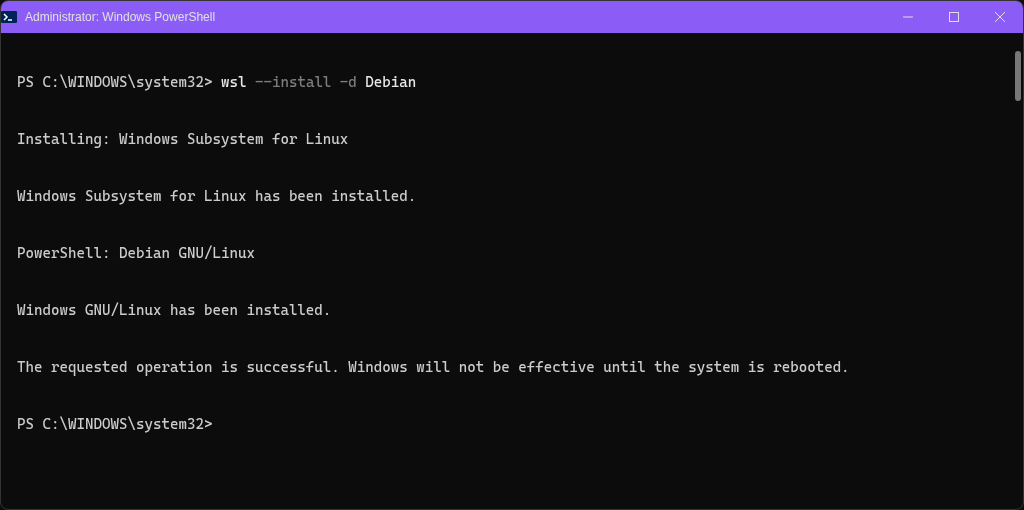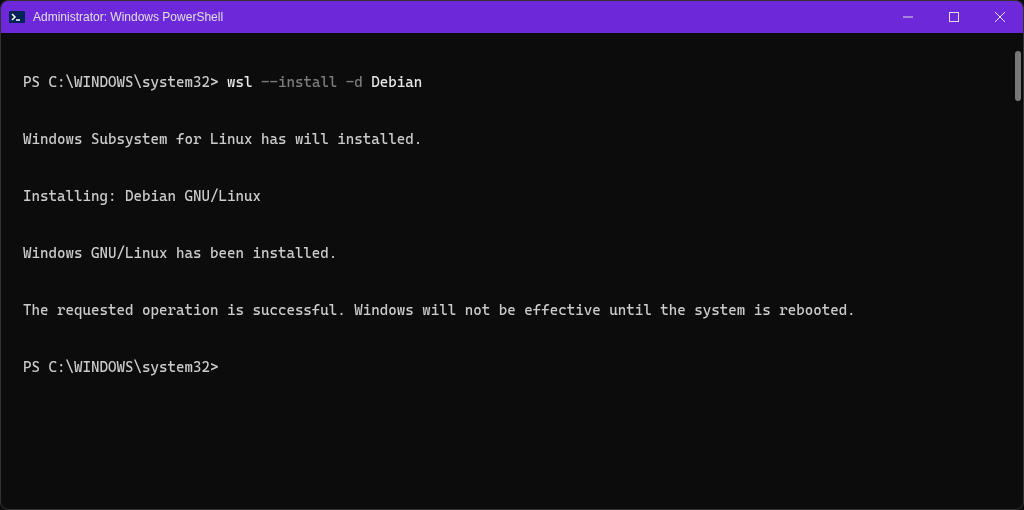--- a/index.html
+++ b/index.html
@@ -11,24 +11,23 @@
       width: 1024px;
       height: 510px;
       background: #0c0c0c;
       font-family: Consolas, 'Courier New', monospace;
       overflow: hidden;
       border-radius: 8px;
       border: 1px solid #333;
     }
     .titlebar {
       height: 32px;
-      background: #6d28d9;
+      background: #8b5cf6;
       display: flex;
       align-items: center;
-      padding-left: 8px;
       color: #e0e0e0;
       font-family: 'Segoe UI', Tahoma, sans-serif;
       font-size: 12px;
     }
     .titlebar-icon {
       width: 16px;
       height: 16px;
       margin-right: 8px;
       display: flex;
       align-items: center;
@@ -43,21 +42,21 @@
     .titlebar-button {
       width: 46px;
       height: 32px;
       display: flex;
       align-items: center;
       justify-content: center;
       color: #e0e0e0;
       cursor: pointer;
     }
     .terminal-content {
-      padding: 2px 22px;
+      padding: 2px 16px;
       color: #cccccc;
       font-size: 14.5px;
       line-height: 19px;
       font-family: Consolas, 'Cascadia Mono', monospace;
       white-space: pre;
       position: relative;
       height: calc(510px - 32px);
     }
     .terminal-line {
       white-space: pre;
@@ -111,19 +110,20 @@
   <div class="titlebar-button close">
     <svg width="10" height="10" viewBox="0 0 10 10">
       <line x1="0" y1="0" x2="10" y2="10" stroke="#e0e0e0" stroke-width="1"></line>
       <line x1="10" y1="0" x2="0" y2="10" stroke="#e0e0e0" stroke-width="1"></line>
     </svg>
   </div>
 </div>
 
 <div class="terminal-content">
   <div class="terminal-line"><span class="prompt">PS C:\WINDOWS\system32&gt; </span><span class="cmd-white">wsl</span><span class="cmd-gray"> --install -d</span><span class="cmd-arg"> Debian</span></div>
-  <div class="terminal-line">Windows Subsystem for Linux has will installed.</div>
-  <div class="terminal-line">Installing: Debian GNU/Linux</div>
+  <div class="terminal-line">Installing: Windows Subsystem for Linux</div>
+  <div class="terminal-line">Windows Subsystem for Linux has been installed.</div>
+  <div class="terminal-line">PowerShell: Debian GNU/Linux</div>
   <div class="terminal-line">Windows GNU/Linux has been installed.</div>
   <div class="terminal-line">The requested operation is successful. Windows will not be effective until the system is rebooted.</div>
   <div class="terminal-line"><span class="prompt">PS C:\WINDOWS\system32&gt;</span></div>
   <div class="scrollbar"></div>
 </div>
 
 </body></html>

